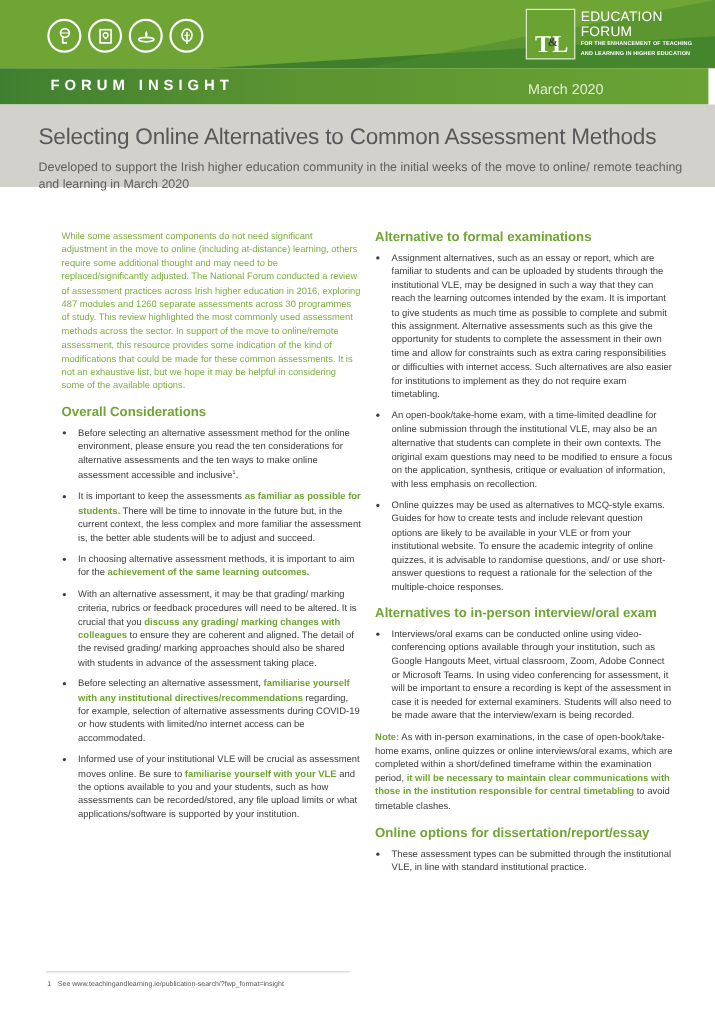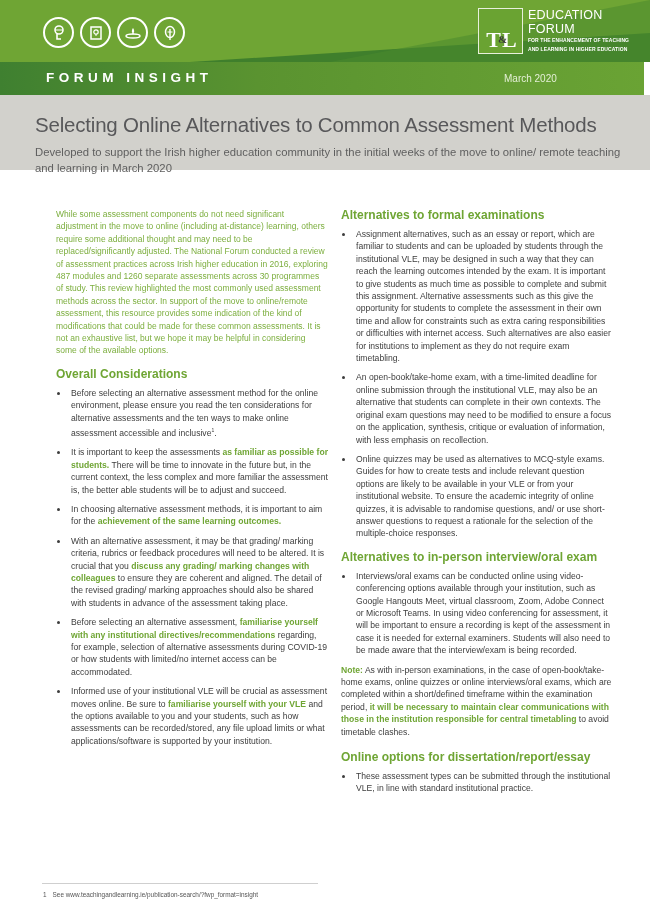--- a/index.html
+++ b/index.html
@@ -34,21 +34,21 @@
   .logo-sub { font-size: 5px; font-weight: bold; line-height: 9px; letter-spacing: 0.1px; }
 
   .band {
     position: absolute; left: 0; top: 62px; width: 644px; height: 33px;
     background: linear-gradient(90deg, #3f8030 0%, #5a9330 40%, #6aa334 100%);
   }
   .band-title {
     position: absolute; left: 46px; top: 8px; color: #ffffff; font-weight: bold;
     font-size: 13.5px; letter-spacing: 4.5px;
   }
-  .band-date { position: absolute; left: 504px; top: 11px; color: #e4efd6; font-size: 10px; }
+  .band-date { position: absolute; left: 480px; top: 11px; color: #e4efd6; font-size: 13px; }
 
   .title-area {
     position: absolute; left: 0; top: 95px; width: 650px; height: 75px; background: #d2d1cc;
   }
   .main-title {
     position: absolute; left: 35px; top: 18px; font-size: 20.5px; color: #58585a; letter-spacing: -0.2px;
   }
   .subtitle {
     position: absolute; left: 35px; top: 50px; width: 600px; font-size: 11.3px; line-height: 15.5px; color: #5f5f5f;
   }
@@ -147,21 +147,21 @@
     <li><span>Before selecting an alternative assessment method for the online environment, please ensure you read the ten considerations for alternative assessments and the ten ways to make online assessment accessible and inclusive</span><sup>1</sup><span>.</span></li>
     <li><span>It is important to keep the assessments </span><span class="hl">as familiar as possible for students.</span><span> There will be time to innovate in the future but, in the current context, the less complex and more familiar the assessment is, the better able students will be to adjust and succeed.</span></li>
     <li><span>In choosing alternative assessment methods, it is important to aim for the </span><span class="hl">achievement of the same learning outcomes.</span><span></span></li>
     <li><span>With an alternative assessment, it may be that grading/ marking criteria, rubrics or feedback procedures will need to be altered. It is crucial that you </span><span class="hl">discuss any grading/ marking changes with colleagues</span><span> to ensure they are coherent and aligned. The detail of the revised grading/ marking approaches should also be shared with students in advance of the assessment taking place.</span></li>
     <li><span>Before selecting an alternative assessment, </span><span class="hl">familiarise yourself with any institutional directives/recommendations</span><span> regarding, for example, selection of alternative assessments during COVID-19 or how students with limited/no internet access can be accommodated.</span></li>
     <li><span>Informed use of your institutional VLE will be crucial as assessment moves online. Be sure to </span><span class="hl">familiarise yourself with your VLE</span><span> and the options available to you and your students, such as how assessments can be recorded/stored, any file upload limits or what applications/software is supported by your institution.</span></li>
   </ul>
 </div>
 
 <div class="col col-right">
-  <h2 class="section">Alternatives to formal examinations</h2>
+  <h2 class="section">Alternative to formal examinations</h2>
   <ul class="bullets">
     <li>Assignment alternatives, such as an essay or report, which are familiar to students and can be uploaded by students through the institutional VLE, may be designed in such a way that they can reach the learning outcomes intended by the exam. It is important to give students as much time as possible to complete and submit this assignment. Alternative assessments such as this give the opportunity for students to complete the assessment in their own time and allow for constraints such as extra caring responsibilities or difficulties with internet access. Such alternatives are also easier for institutions to implement as they do not require exam timetabling.</li>
     <li>An open-book/take-home exam, with a time-limited deadline for online submission through the institutional VLE, may also be an alternative that students can complete in their own contexts. The original exam questions may need to be modified to ensure a focus on the application, synthesis, critique or evaluation of information, with less emphasis on recollection.</li>
     <li>Online quizzes may be used as alternatives to MCQ-style exams. Guides for how to create tests and include relevant question options are likely to be available in your VLE or from your institutional website. To ensure the academic integrity of online quizzes, it is advisable to randomise questions, and/ or use short-answer questions to request a rationale for the selection of the multiple-choice responses.</li>
   </ul>
   <h2 class="section">Alternatives to in-person interview/oral exam</h2>
   <ul class="bullets">
     <li>Interviews/oral exams can be conducted online using video-conferencing options available through your institution, such as Google Hangouts Meet, virtual classroom, Zoom, Adobe Connect or Microsoft Teams. In using video conferencing for assessment, it will be important to ensure a recording is kept of the assessment in case it is needed for external examiners. Students will also need to be made aware that the interview/exam is being recorded.</li>
   </ul>
   <p class="note"><span class="note-label">Note:</span><span> As with in-person examinations, in the case of open-book/take-home exams, online quizzes or online interviews/oral exams, which are completed within a short/defined timeframe within the examination period, </span><span class="hl">it will be necessary to maintain clear communications with those in the institution responsible for central timetabling</span><span> to avoid timetable clashes.</span></p>

